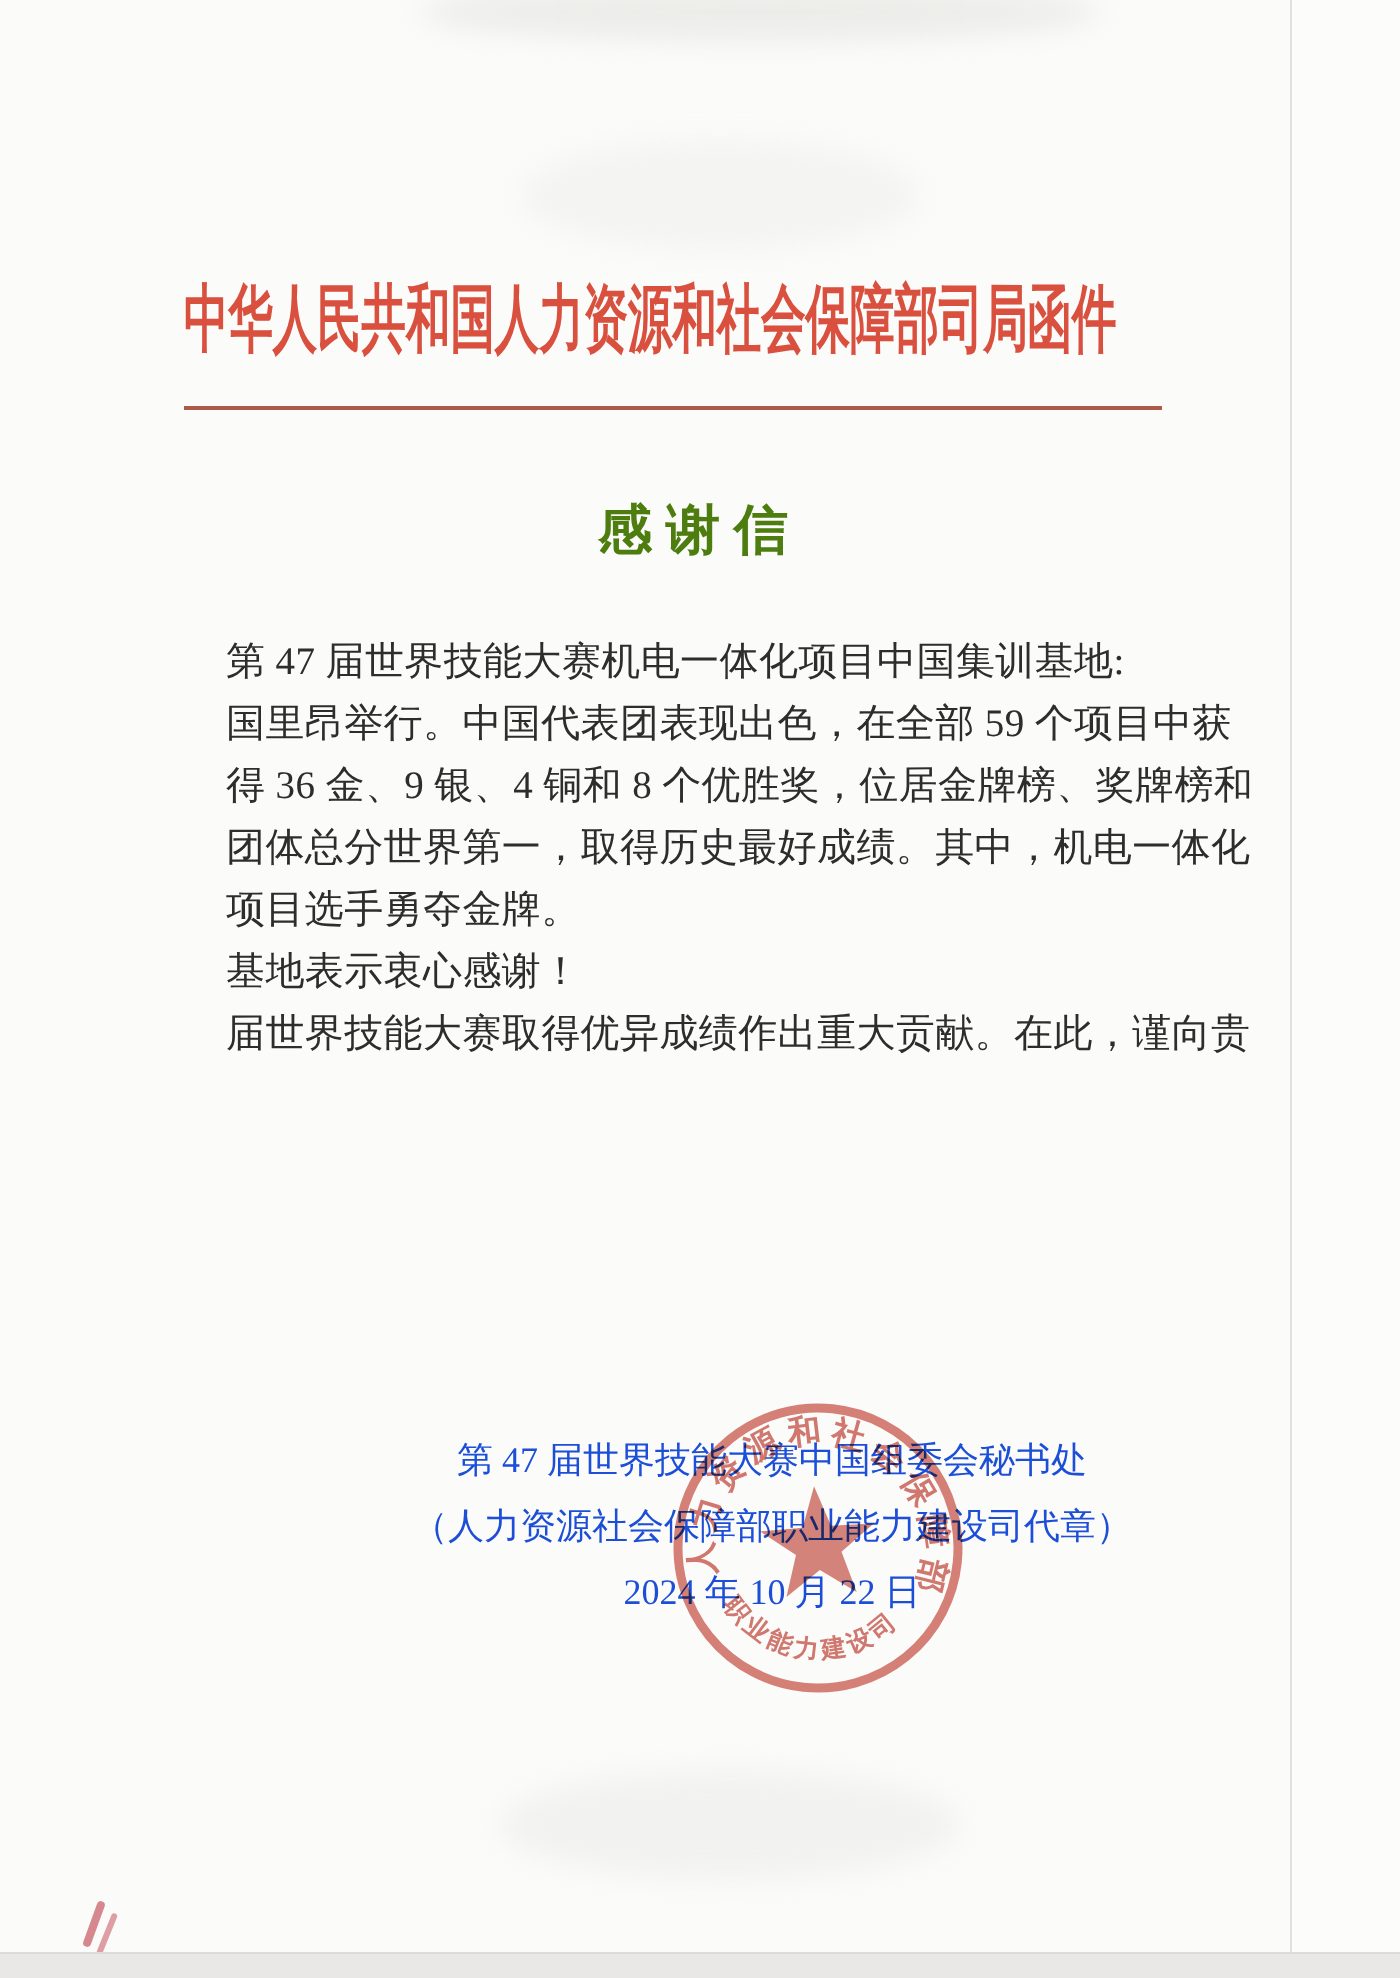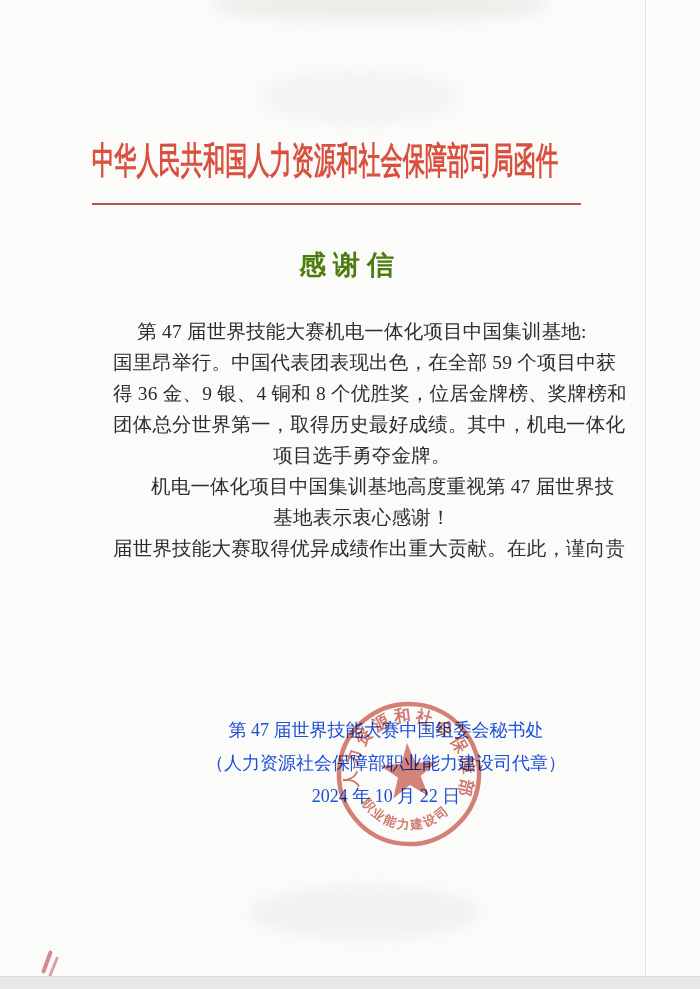--- a/index.html
+++ b/index.html
@@ -39,21 +39,21 @@
   .red-rule{
     position:absolute;left:92px;top:203px;width:489px;height:2px;
     background:#ad5a4c;
   }
   .letter-title{
     position:absolute;left:0;top:247px;width:700px;text-align:center;
     font-size:27px;font-weight:bold;color:#4d7c0f;letter-spacing:7px;
   }
   .body-block{
     position:absolute;left:113px;top:316px;width:498px;
-    font-size:19.5px;line-height:31px;color:#2d2d2d;letter-spacing:0.2px;text-align:center;
+    font-size:19.5px;line-height:31px;color:#2d2d2d;letter-spacing:0.2px;
   }
   .body-line{height:31px;white-space:nowrap;}
   .body-line.indent{padding-left:38px;}
   .signature-block{
     position:absolute;left:127px;top:714px;width:518px;text-align:center;
     font-size:18px;line-height:33px;color:#1d4ed8;
   }
   .signature-block div{white-space:nowrap;}
   .seal{
     position:absolute;left:329px;top:694px;width:160px;height:160px;
@@ -84,21 +84,20 @@
   <div class="red-rule"></div>
 
   <div class="letter-title">感谢信</div>
 
   <div class="body-block">
     <div class="body-line">第 47 届世界技能大赛机电一体化项目中国集训基地:</div>
     <div class="body-line">国里昂举行。中国代表团表现出色，在全部 59 个项目中获</div>
     <div class="body-line">得 36 金、9 银、4 铜和 8 个优胜奖，位居金牌榜、奖牌榜和</div>
     <div class="body-line">团体总分世界第一，取得历史最好成绩。其中，机电一体化</div>
     <div class="body-line">项目选手勇夺金牌。</div>
-    <div class="body-line indent">机电一体化项目中国集训基地高度重视第 47 届世界技</div>
     <div class="body-line">基地表示衷心感谢！</div>
     <div class="body-line">届世界技能大赛取得优异成绩作出重大贡献。在此，谨向贵</div>
   </div>
 
   <div class="signature-block">
     <div>第 47 届世界技能大赛中国组委会秘书处</div>
     <div>（人力资源社会保障部职业能力建设司代章）</div>
     <div>2024 年 10 月 22 日</div>
   </div>
 

